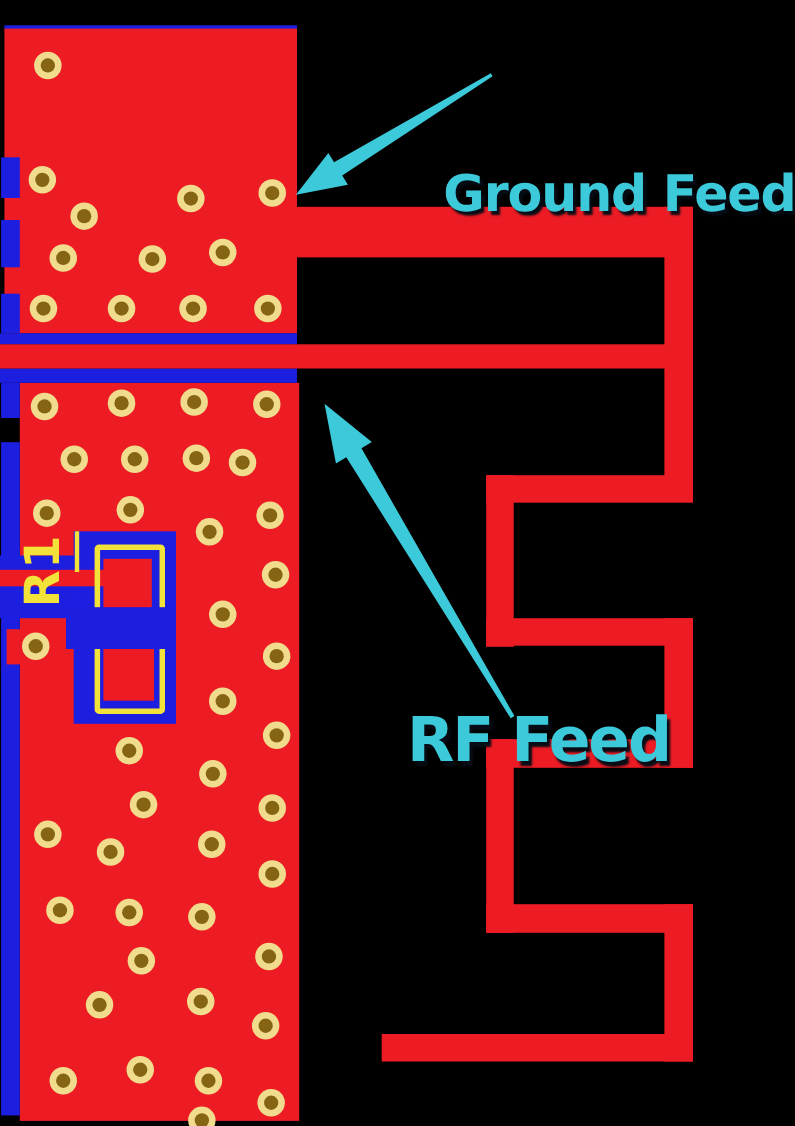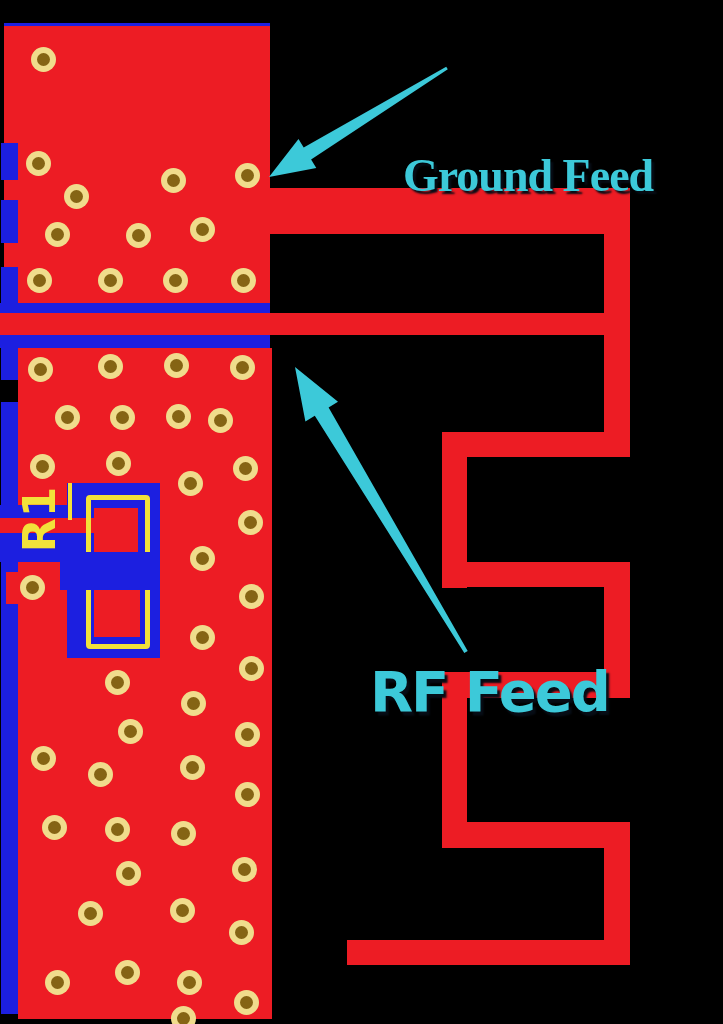--- a/index.html
+++ b/index.html
@@ -29,22 +29,22 @@
   .footprint-outline{
     position:absolute;left:86px;top:495px;width:64px;height:154px;
     border:5px solid var(--silkscreen-yellow);box-sizing:border-box;border-radius:4px;
     background:transparent;
   }
   .label{
     position:absolute;color:var(--annotation-cyan);font-weight:bold;
     white-space:nowrap;line-height:1;
   }
   .label-ground{left:403px;top:153px;font-size:46px;letter-spacing:-1px;
-    text-shadow:3px 3px 2px var(--shadow-dark);font-family:Liberation Serif, serif;}
-  .label-rf{left:370px;top:664px;font-size:56px;letter-spacing:-2px;
+    text-shadow:3px 3px 2px var(--shadow-dark);}
+  .label-rf{left:370px;top:646px;font-size:56px;letter-spacing:-2px;
     text-shadow:3px 4px 2px var(--shadow-dark);}
   .r1-label{
     position:absolute;left:-5px;top:497px;width:90px;height:44px;
     transform:rotate(-90deg);color:var(--silkscreen-yellow);
     font-size:44px;font-weight:bold;text-align:center;line-height:44px;
     letter-spacing:1px;
   }
   .arrows{position:absolute;left:0;top:0;width:723px;height:1024px;pointer-events:none;}
   .arrows polygon{fill:var(--annotation-cyan);}
 </style>

